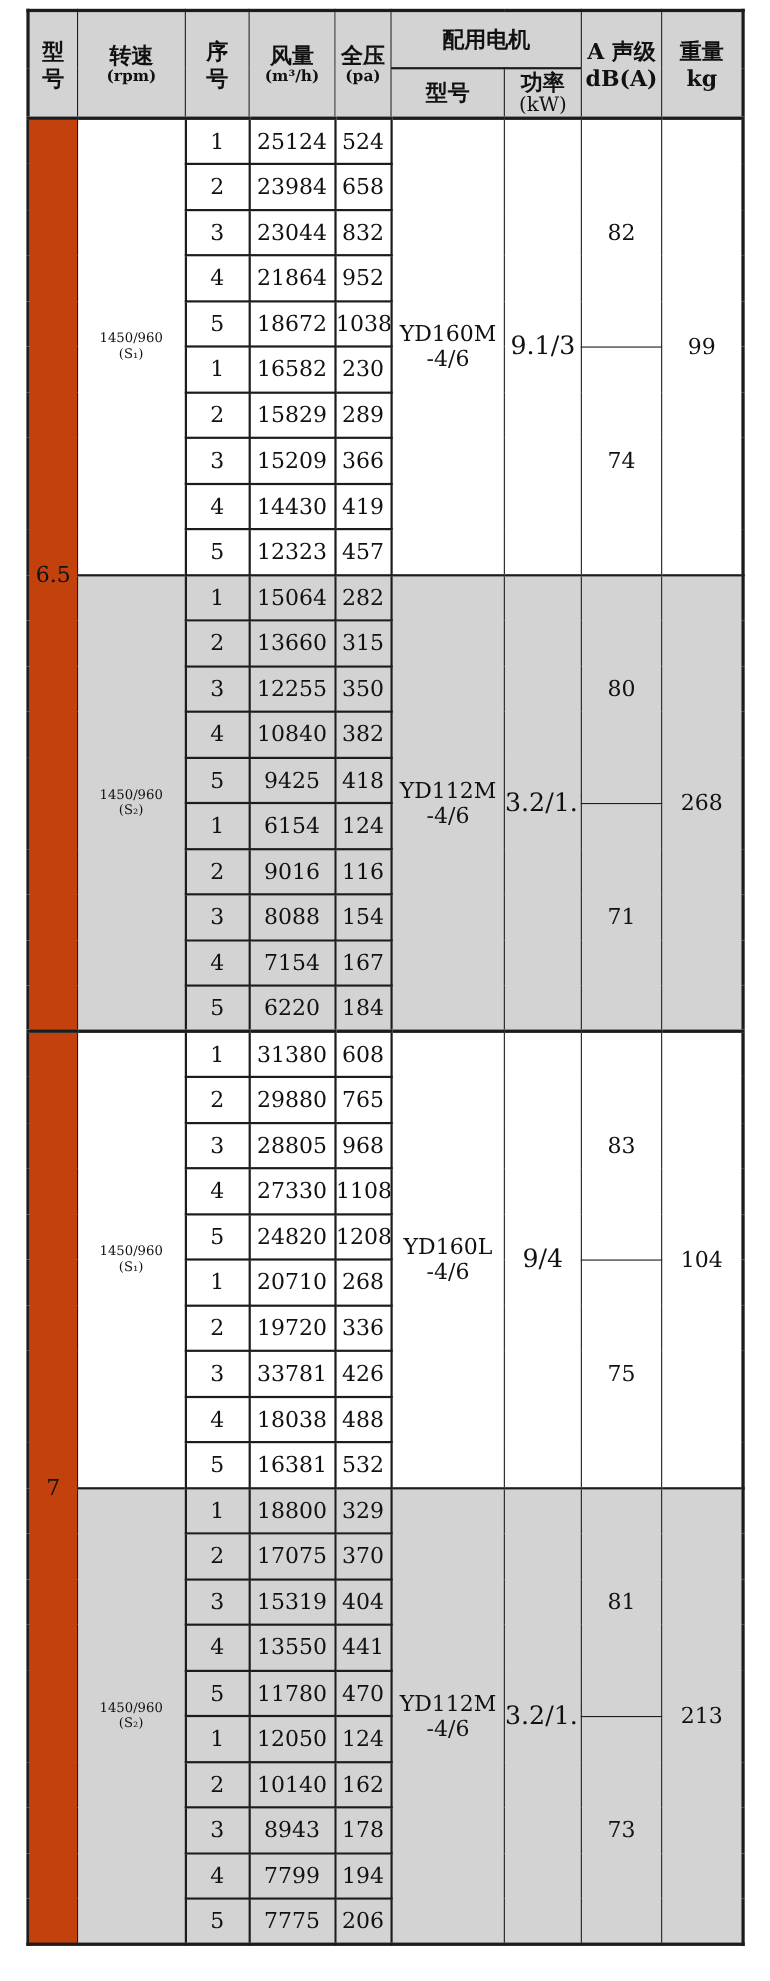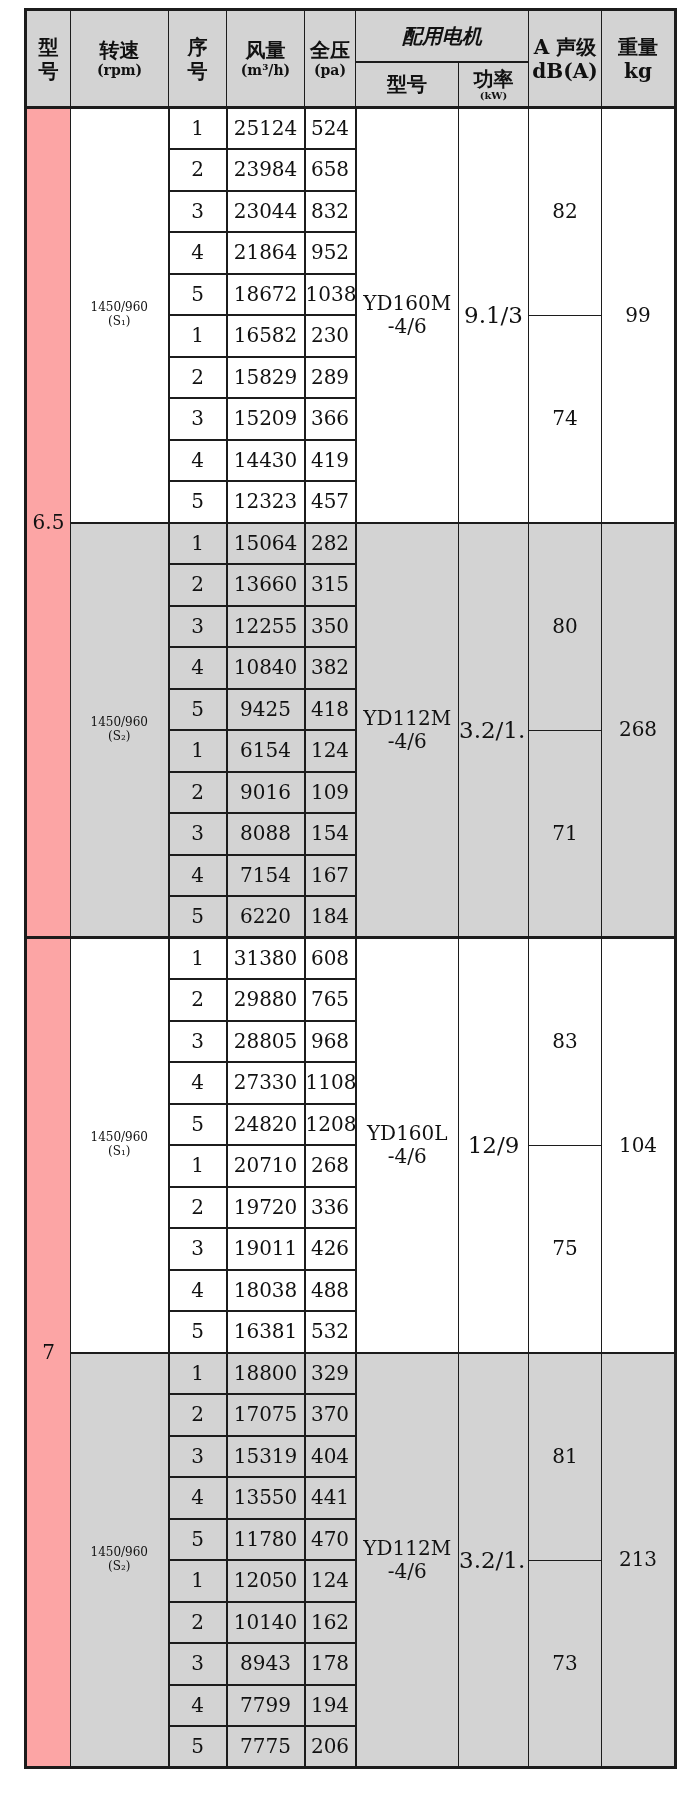--- a/index.html
+++ b/index.html
@@ -18,32 +18,32 @@
     border: 1.5px solid #1c1c1c;
     text-align: center; vertical-align: middle;
     padding: 0; overflow: hidden;
   }
   thead th {
     background: #d3d3d3; font-weight: bold;
     font-size: 20px; line-height: 1.2;
   }
   thead tr.hrow1 { height: 52px; }
   thead tr.hrow2 { height: 46px; }
-  thead th.motor-group { border-bottom-width: 2px; font-style: italic; }
+  thead th.motor-group { border-bottom-width: 2px; }
   .unit { font-size: 14px; font-weight: bold; }
-  .unit-sm { font-size: 10px; font-weight: bold; line-height: 1.0; }
+  .unit-sm { font-size: 18px; font-weight: normal; line-height: 1.0; }
   tbody tr { height: 41.5px; }
   tbody td { font-size: 20px; line-height: 1.15; }
   td.grid { border-width: 2.5px; }
   td.speed-cell { font-size: 12px; }
   td.power-cell { font-size: 23px; }
   tr.shade td { background: #d3d3d3; }
   tr.group-start td { border-top-width: 2.5px; }
   tr.block-start td { border-top-width: 3px; }
-  td.model-cell { background: #fca5a5; }
+  td.model-cell { background: #c2410c; }
 </style>
 </head>
 <body>
 
 <div class="page">
   <table class="spec">
     <colgroup>
       <col style="width:45px">
         <col style="width:98px">
         <col style="width:58px">
@@ -196,21 +196,21 @@
         </tr>
         <tr class="shade">
           <td class="grid">1</td>
           <td class="grid">6154</td>
           <td class="grid">124</td>
           <td rowspan="5" class="sound-cell">71</td>
         </tr>
         <tr class="shade">
           <td class="grid">2</td>
           <td class="grid">9016</td>
-          <td class="grid">109</td>
+          <td class="grid">116</td>
         </tr>
         <tr class="shade">
           <td class="grid">3</td>
           <td class="grid">8088</td>
           <td class="grid">154</td>
         </tr>
         <tr class="shade">
           <td class="grid">4</td>
           <td class="grid">7154</td>
           <td class="grid">167</td>
@@ -226,21 +226,21 @@
             <div>1450/960</div>
             <div>(S₁)</div>
           </td>
           <td class="grid">1</td>
           <td class="grid">31380</td>
           <td class="grid">608</td>
           <td rowspan="10" class="motor-cell">
             <div>YD160L</div>
             <div>-4/6</div>
           </td>
-          <td rowspan="10" class="power-cell">12/9</td>
+          <td rowspan="10" class="power-cell">9/4</td>
           <td rowspan="5" class="sound-cell">83</td>
           <td rowspan="10" class="weight-cell">104</td>
         </tr>
         <tr>
           <td class="grid">2</td>
           <td class="grid">29880</td>
           <td class="grid">765</td>
         </tr>
         <tr>
           <td class="grid">3</td>
@@ -263,21 +263,21 @@
           <td class="grid">268</td>
           <td rowspan="5" class="sound-cell">75</td>
         </tr>
         <tr>
           <td class="grid">2</td>
           <td class="grid">19720</td>
           <td class="grid">336</td>
         </tr>
         <tr>
           <td class="grid">3</td>
-          <td class="grid">19011</td>
+          <td class="grid">33781</td>
           <td class="grid">426</td>
         </tr>
         <tr>
           <td class="grid">4</td>
           <td class="grid">18038</td>
           <td class="grid">488</td>
         </tr>
         <tr>
           <td class="grid">5</td>
           <td class="grid">16381</td>

